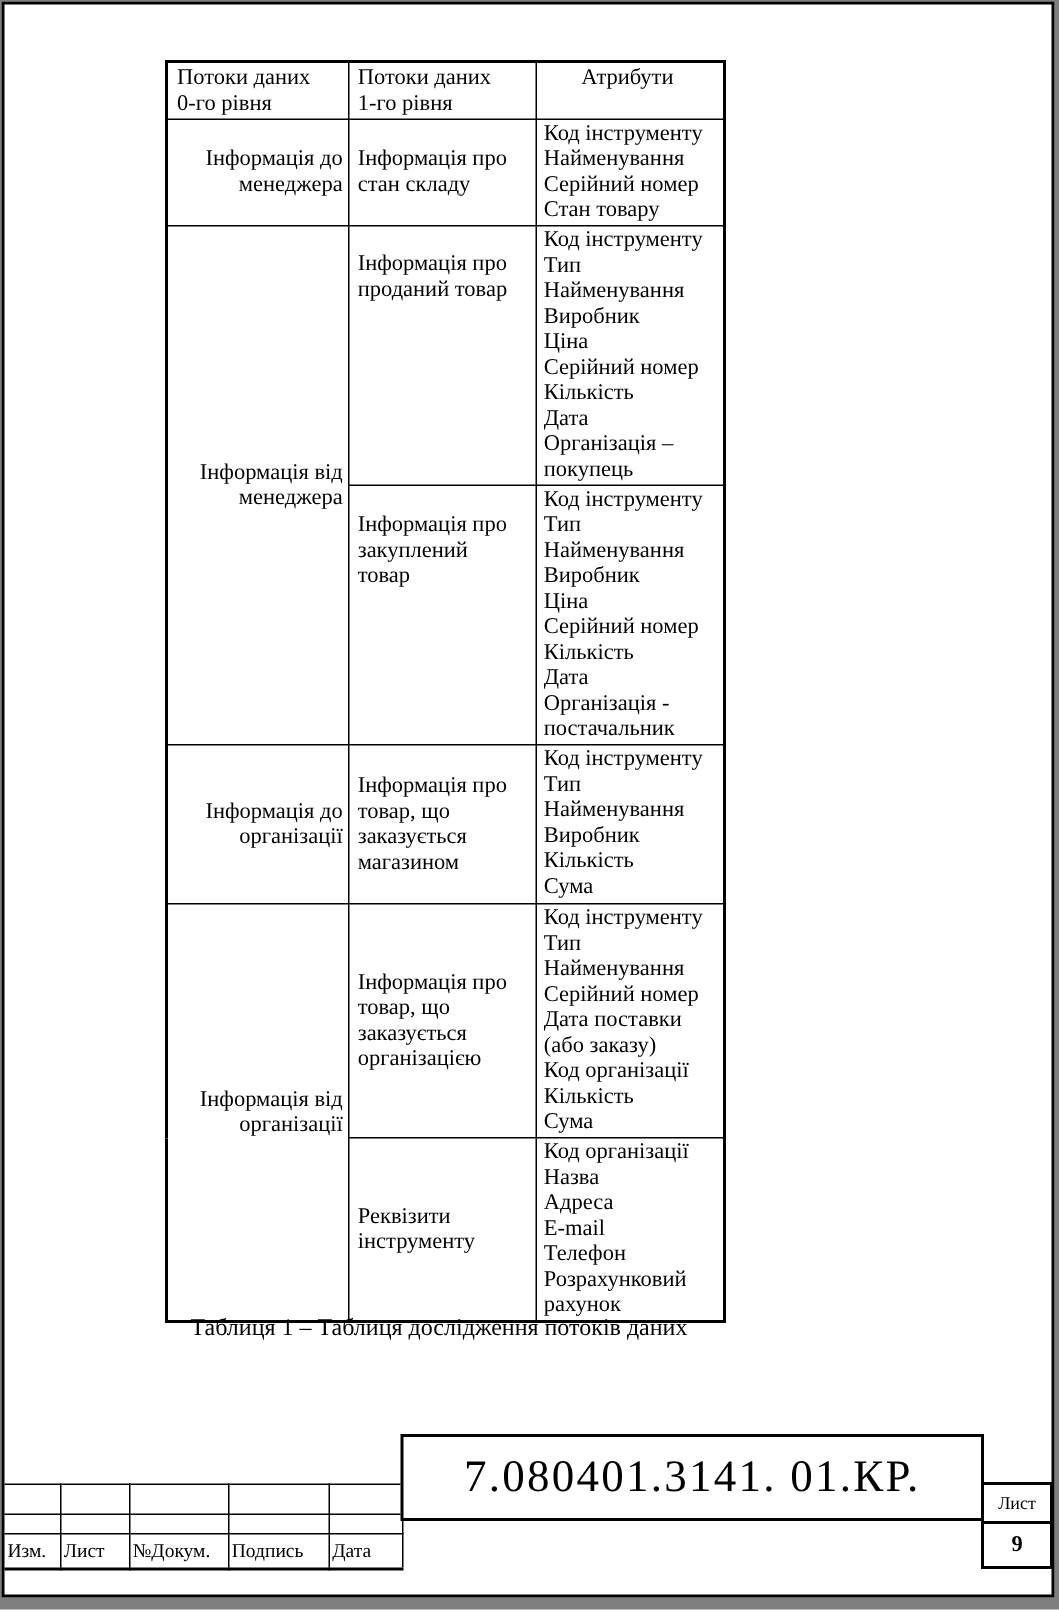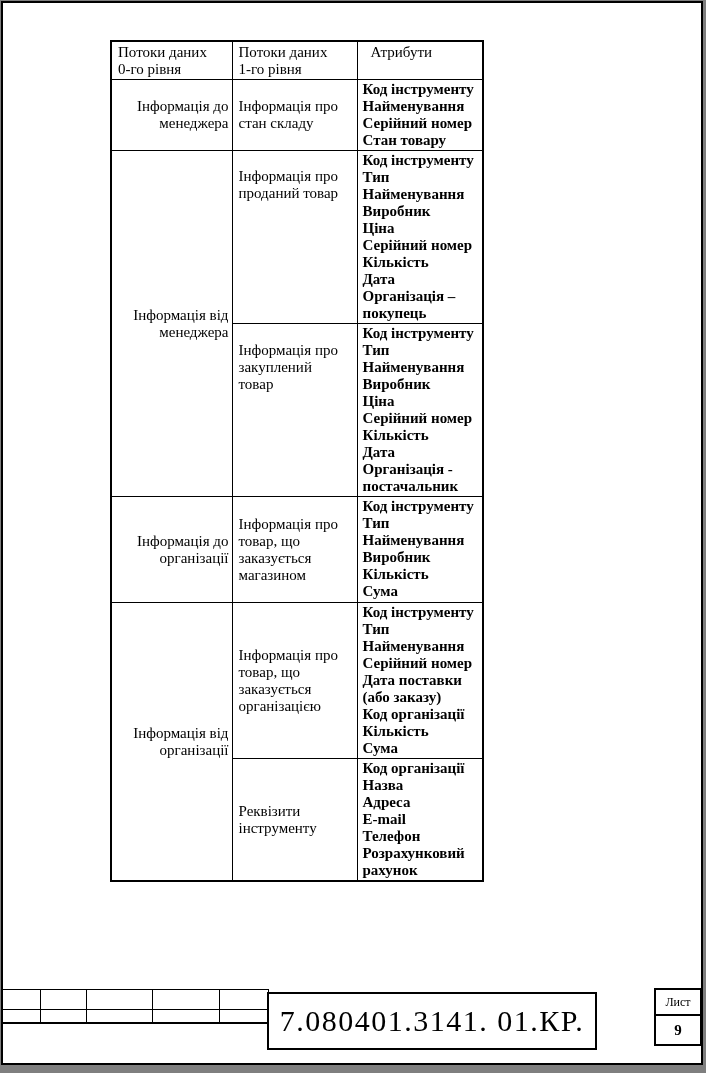--- a/index.html
+++ b/index.html
@@ -24,27 +24,27 @@
   }
   table.dt td{
     border:1px solid #000;
     white-space:pre-line;
     padding:1px 3px 1px 6px;
     box-sizing:border-box;
     overflow:hidden;
   }
   table.dt{border:2px solid #000;}
   table.dt td.hdr{vertical-align:top;padding-top:2px;}
-  table.dt td.hdr-attrs{padding-left:13px;margin-top:33px;}
+  table.dt td.hdr-attrs{padding-left:30px;margin-top:33px;}
   table.dt td.c0{vertical-align:middle;text-align:right;}
   table.dt td.c1{vertical-align:middle;font-family:Liberation Serif, serif;}
   table.dt td.c1.vtop{vertical-align:top;}
   table.dt td.c1.pt17{padding-top:17px;}
   table.dt td.c1.pt18{padding-top:18px;}
-  table.dt td.c2{vertical-align:top;padding-top:1px;padding-left:5px;font-weight:bold;}
+  table.dt td.c2{vertical-align:top;padding-top:1px;padding-left:5px;}
   tr.r-hdr{height:34px;}
   tr.r1{height:71px;}
   tr.r2a{height:171px;}
   tr.r2b{height:170px;}
   tr.r3{height:106px;}
   tr.r4a{height:152px;}
   tr.r4b{height:117px;}
   
   .caption{
     position:absolute;left:127px;top:877px;z-index:1;
@@ -60,21 +60,21 @@
   table.stamp-grid td{
     border:1px solid #000;border-left:none;
     box-sizing:border-box;overflow:hidden;
     padding:0 0 0 2px;vertical-align:middle;white-space:nowrap;
   }
   table.stamp-grid td:first-child{border-left:none;}
   tr.sg-r1{height:20px;}
   tr.sg-r2{height:13px;}
   tr.sg-r3{height:23px;}
   .doc-num-cell{
-    position:absolute;left:267px;top:992px;width:330px;height:58px;z-index:2;
+    position:absolute;left:267px;top:956px;width:389px;height:58px;z-index:2;
     box-sizing:border-box;border:2px solid #000;background:#fff;
     display:flex;align-items:center;justify-content:center;
     font-size:30px;letter-spacing:1.5px;white-space:nowrap;
   }
   .sheet-box{
     position:absolute;left:654px;top:988px;width:48px;height:58px;z-index:3;
     box-sizing:border-box;border:2px solid #000;background:#fff;
   }
   .sheet-label{
     height:26px;box-sizing:border-box;border-bottom:2px solid #000;
@@ -190,20 +190,21 @@
 Назва
 Адреса
 E-mail
 Телефон
 Розрахунковий
 рахунок</td>
       </tr>
     </tbody>
   </table>
 
+  <div class="caption">Таблиця 1 – Таблиця дослідження потоків даних</div>
 
   <div>
     <table class="stamp-grid">
       <colgroup>
         <col style="width:37px">
           <col style="width:46px">
           <col style="width:66px">
           <col style="width:67px">
           <col style="width:49px">
       </colgroup>
@@ -215,20 +216,27 @@
           <td></td>
           <td></td>
         </tr>
         <tr class="sg-r2">
           <td></td>
           <td></td>
           <td></td>
           <td></td>
           <td></td>
         </tr>
+        <tr class="sg-r3">
+          <td>Изм.</td>
+          <td>Лист</td>
+          <td>№Докум.</td>
+          <td>Подпись</td>
+          <td>Дата</td>
+        </tr>
       </tbody>
     </table>
 
     <div class="doc-num-cell">7.080401.3141. 01.КР.</div>
 
     <div class="sheet-box">
       <div class="sheet-label">Лист</div>
       <div class="sheet-num">9</div>
     </div>
   </div>

